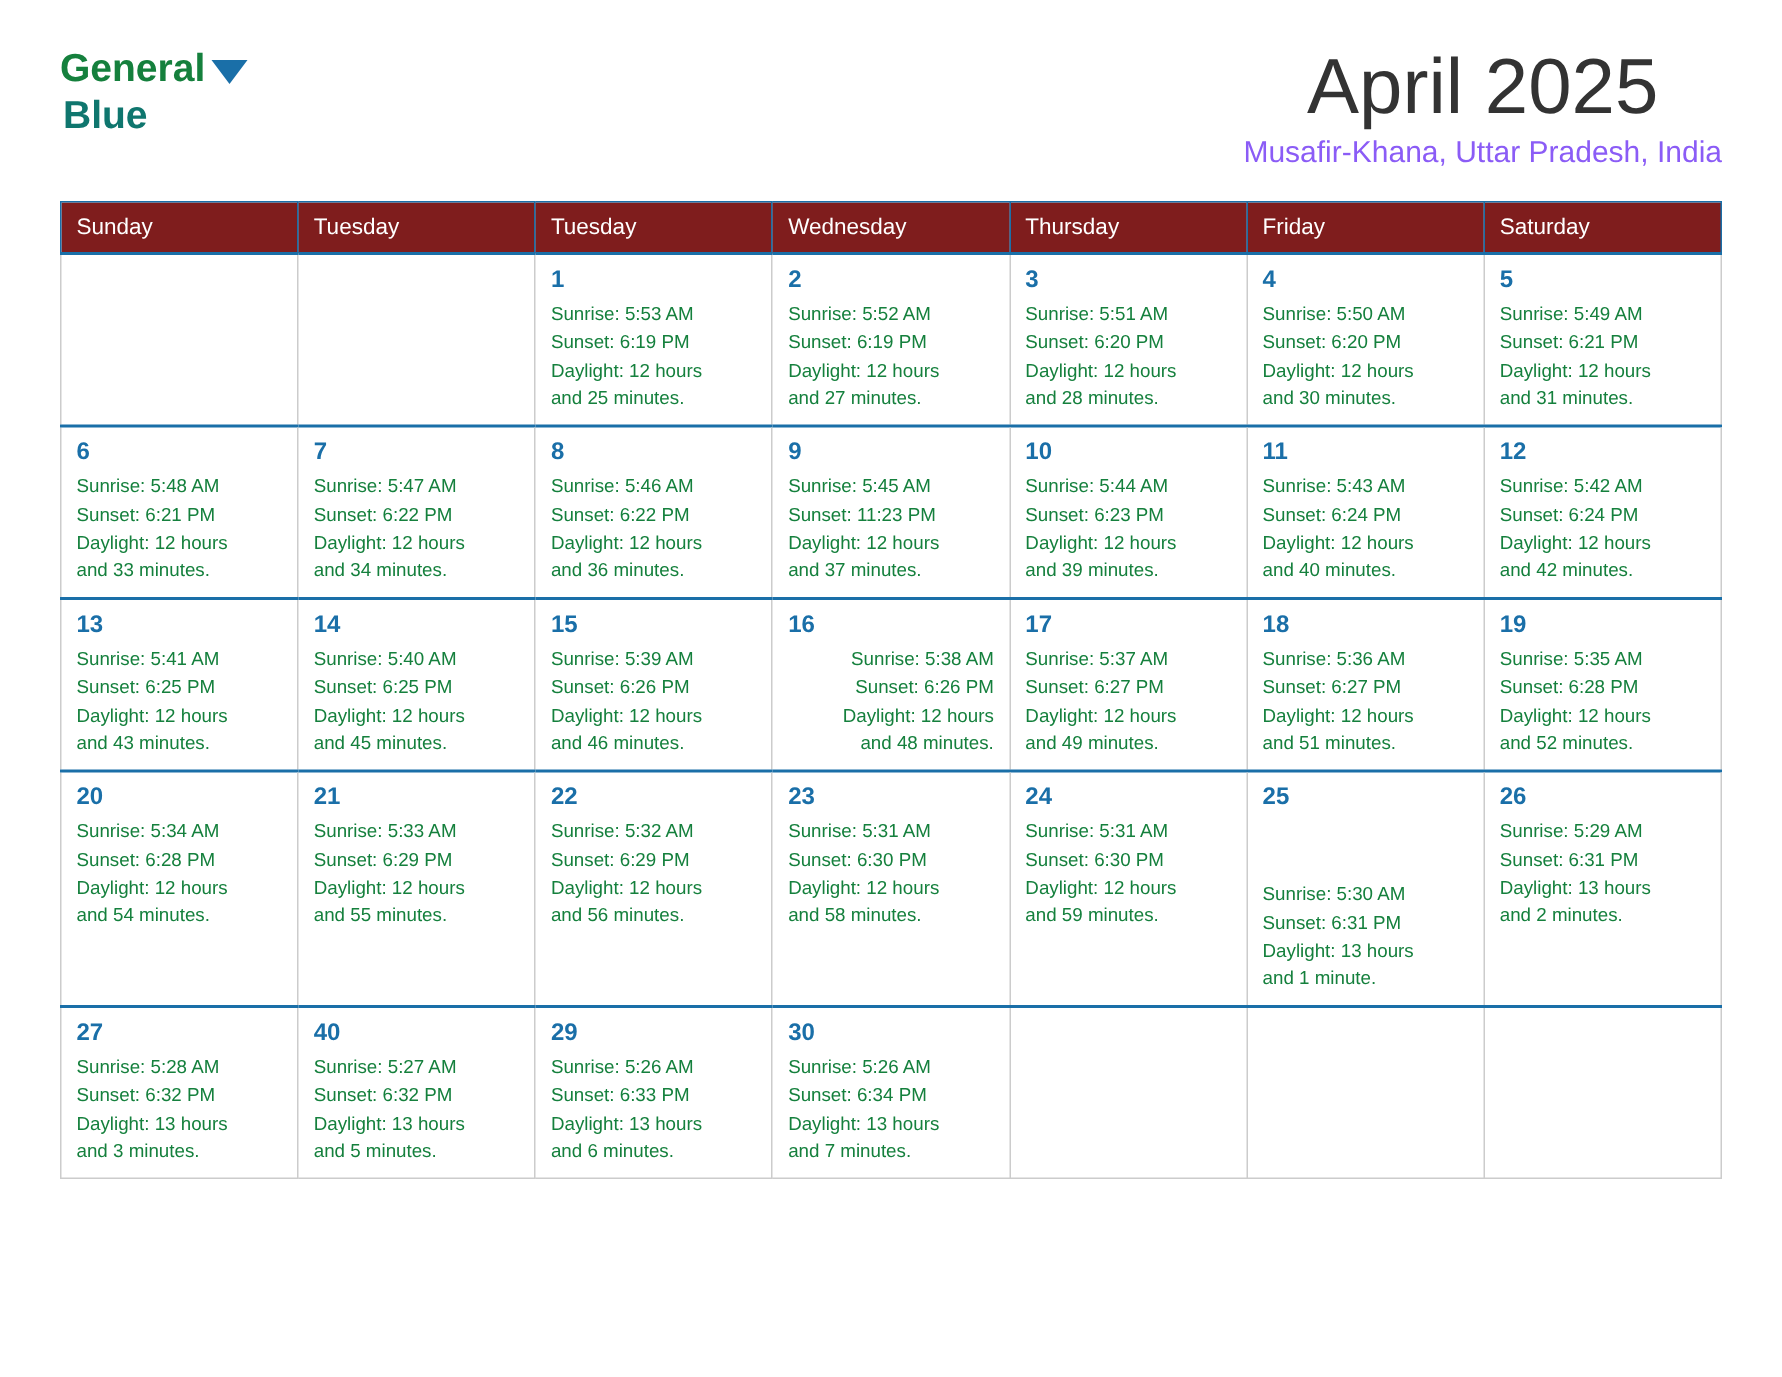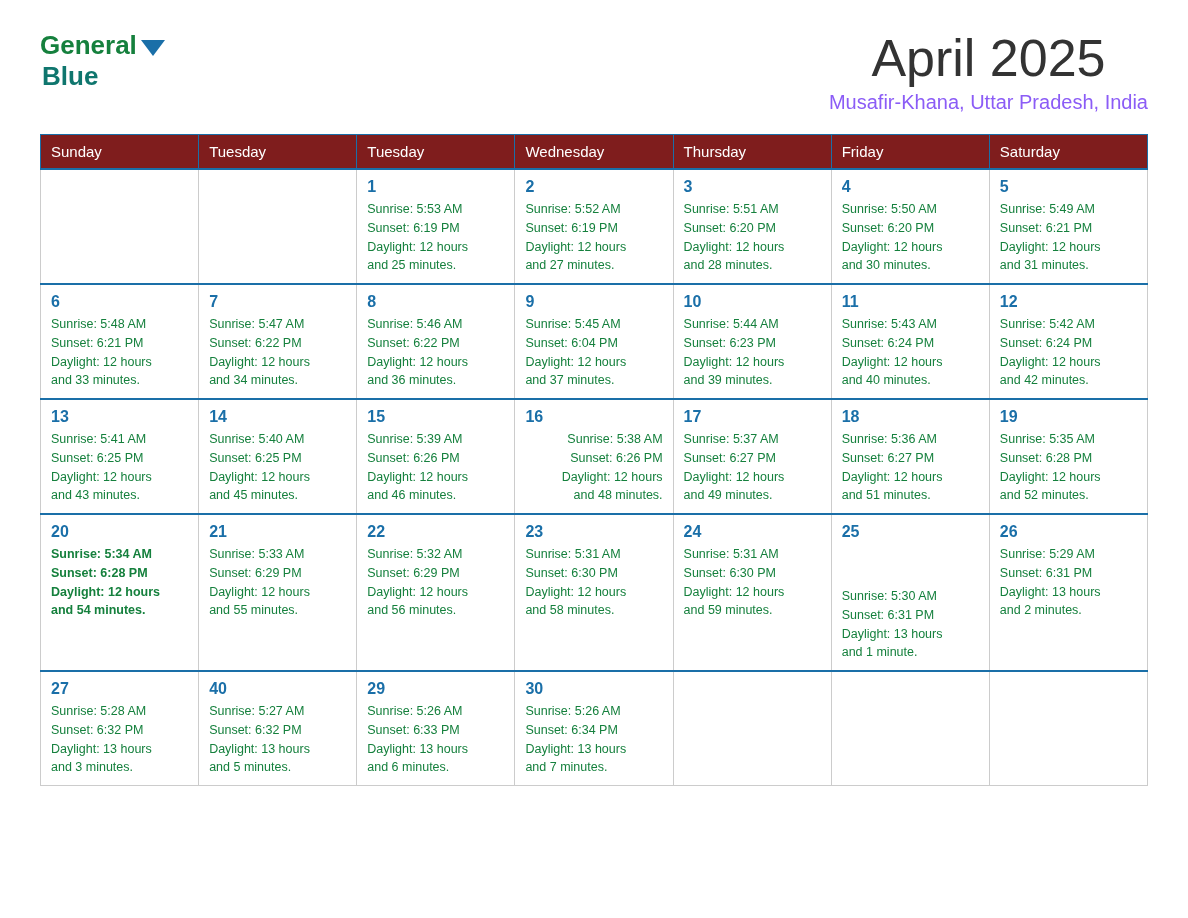--- a/index.html
+++ b/index.html
@@ -177,21 +177,21 @@
         <td>
           <span class="day-num">8</span>
           <div class="day-info" style="white-space: pre-line;">Sunrise: 5:46 AM
 Sunset: 6:22 PM
 Daylight: 12 hours
 and 36 minutes.</div>
         </td>
         <td>
           <span class="day-num">9</span>
           <div class="day-info" style="white-space: pre-line;">Sunrise: 5:45 AM
-Sunset: 6:04 PM
+Sunset: 11:23 PM
 Daylight: 12 hours
 and 37 minutes.</div>
         </td>
         <td>
           <span class="day-num">10</span>
           <div class="day-info" style="white-space: pre-line;">Sunrise: 5:44 AM
 Sunset: 6:23 PM
 Daylight: 12 hours
 and 39 minutes.</div>
         </td>
@@ -257,21 +257,21 @@
           <span class="day-num">19</span>
           <div class="day-info" style="white-space: pre-line;">Sunrise: 5:35 AM
 Sunset: 6:28 PM
 Daylight: 12 hours
 and 52 minutes.</div>
         </td>
       </tr>
       <tr class="week-row">
         <td>
           <span class="day-num">20</span>
-          <div class="day-info" style="white-space: pre-line; font-weight: bold;">Sunrise: 5:34 AM
+          <div class="day-info" style="white-space: pre-line;">Sunrise: 5:34 AM
 Sunset: 6:28 PM
 Daylight: 12 hours
 and 54 minutes.</div>
         </td>
         <td>
           <span class="day-num">21</span>
           <div class="day-info" style="white-space: pre-line;">Sunrise: 5:33 AM
 Sunset: 6:29 PM
 Daylight: 12 hours
 and 55 minutes.</div>

